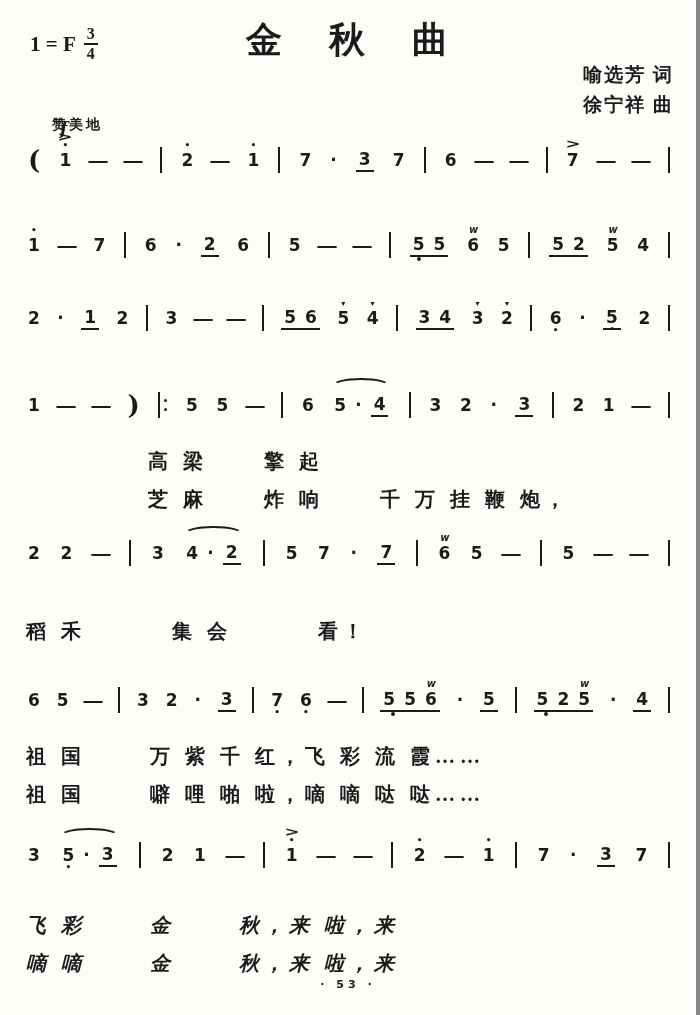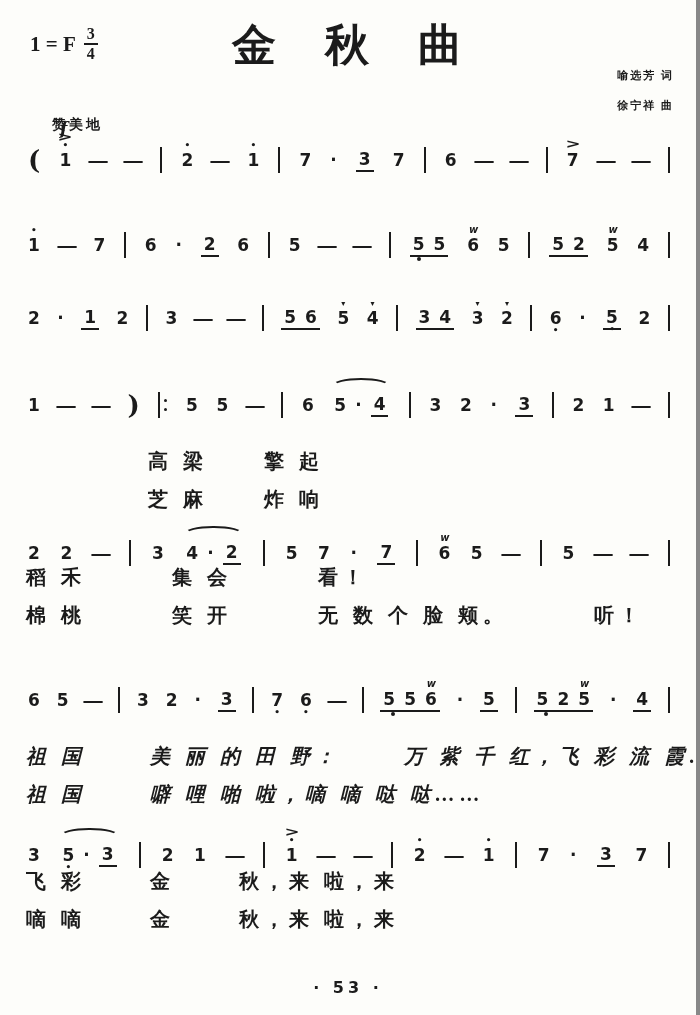--- a/index.html
+++ b/index.html
@@ -6,24 +6,24 @@
   .page{position:relative;width:696px;height:1015px;background:#fdfdfa;color:#1b1b1b;
         font-family:"DejaVu Sans",sans-serif;overflow:hidden;}
 
   
   .keysig{position:absolute;left:30px;top:26px;display:flex;align-items:center;gap:8px;
           font-family:"Liberation Serif",serif;font-size:21px;font-weight:bold;}
   .frac{display:inline-flex;flex-direction:column;align-items:center;line-height:16px;
         font-size:16px;font-weight:bold;}
   .frac i{display:block;width:14px;height:2px;background:#1b1b1b;margin:1px 0;}
   .title{position:absolute;left:0;right:0;top:16px;text-align:center;
-         font-family:"Liberation Serif",serif;font-weight:bold;font-size:44px;
+         font-family:"Liberation Serif",serif;font-weight:bold;font-size:36px;
          word-spacing:34px;letter-spacing:2px;}
   .credits{position:absolute;right:22px;top:60px;text-align:left;
-           font-family:"Liberation Serif",serif;font-weight:bold;font-size:11px;line-height:30px;
+           font-family:"Liberation Serif",serif;font-weight:bold;font-size:19px;line-height:30px;
            letter-spacing:2px;}
   .expr{position:absolute;left:52px;top:116px;font-weight:bold;font-size:14px;letter-spacing:3px;}
   .dyn{position:absolute;left:60px;top:118px;font-family:"DejaVu Serif",serif;
        font-style:italic;font-weight:bold;font-size:17px;}
 
   
   .sline{position:absolute;left:28px;right:26px;height:30px;display:flex;
          justify-content:space-between;align-items:center;}
   #l0{top:145px;} #l1{top:230px;} #l2{top:303px;} #l3{top:390px;}
   #l4{top:538px;} #l5{top:685px;} #l6{top:840px;}
@@ -54,26 +54,26 @@
   .rbar{width:2px;height:26px;background:#1b1b1b;display:inline-block;}
   .rdots{display:inline-flex;flex-direction:column;gap:6px;}
   .rdots b{width:3px;height:3px;border-radius:50%;background:#1b1b1b;display:block;}
 
   
   .lyb{position:absolute;left:0;right:0;font-family:"Liberation Serif",serif;font-weight:700;
        font-size:20px;}
   .lyr-row{display:flex;padding-left:var(--pl);gap:var(--gap);line-height:38px;
            letter-spacing:5px;white-space:nowrap;}
   #lyb0{--pl:148px;--gap:56px;top:442px;}
-  #lyb1{--pl:26px;--gap:86px;top:558px;}
-  #lyb2{--pl:26px;--gap:64px;top:737px;font-style:italic;}
-  #lyb3{--pl:26px;--gap:64px;top:862px;}
+  #lyb1{--pl:26px;--gap:86px;top:612px;}
+  #lyb2{--pl:26px;--gap:64px;top:737px;}
+  #lyb3{--pl:26px;--gap:64px;top:906px;font-style:italic;}
 
   .footer{position:absolute;left:0;right:0;top:978px;text-align:center;
-          font-size:16px;font-weight:bold;letter-spacing:4px;}
+          font-size:11px;font-weight:bold;letter-spacing:4px;}
 </style>
 </head>
 <body>
 
 <div class="page">
 
   <div class="keysig">
     <span>1 = F</span>
     <span class="frac">
       <b>3</b>
@@ -358,39 +358,33 @@
     </div>
 
   <div class="lyb" id="lyb0">
       <div class="lyr-row">
         <span class="seg">高 梁</span>
         <span class="seg">擎 起</span>
       </div>
       <div class="lyr-row">
         <span class="seg">芝 麻</span>
         <span class="seg">炸 响</span>
+        <span class="seg">千 万 挂 鞭 炮，</span>
       </div>
     </div>
   <div class="lyb" id="lyb1">
       <div class="lyr-row">
         <span class="seg">稻 禾</span>
         <span class="seg">集 会</span>
         <span class="seg">看！</span>
       </div>
-      <div class="lyr-row">
-        <span class="seg">棉 桃</span>
-        <span class="seg">笑 开</span>
-        <span class="seg">无 数 个 脸 颊。</span>
-        <span class="seg">听！</span>
-      </div>
     </div>
   <div class="lyb" id="lyb2">
       <div class="lyr-row">
         <span class="seg">祖 国</span>
-        <span class="seg">美 丽 的 田 野：</span>
         <span class="seg">万 紫 千 红，飞 彩 流 霞……</span>
       </div>
       <div class="lyr-row">
         <span class="seg">祖 国</span>
         <span class="seg">噼 哩 啪 啦，嘀 嘀 哒 哒……</span>
       </div>
     </div>
   <div class="lyb" id="lyb3">
       <div class="lyr-row">
         <span class="seg">飞 彩</span>

